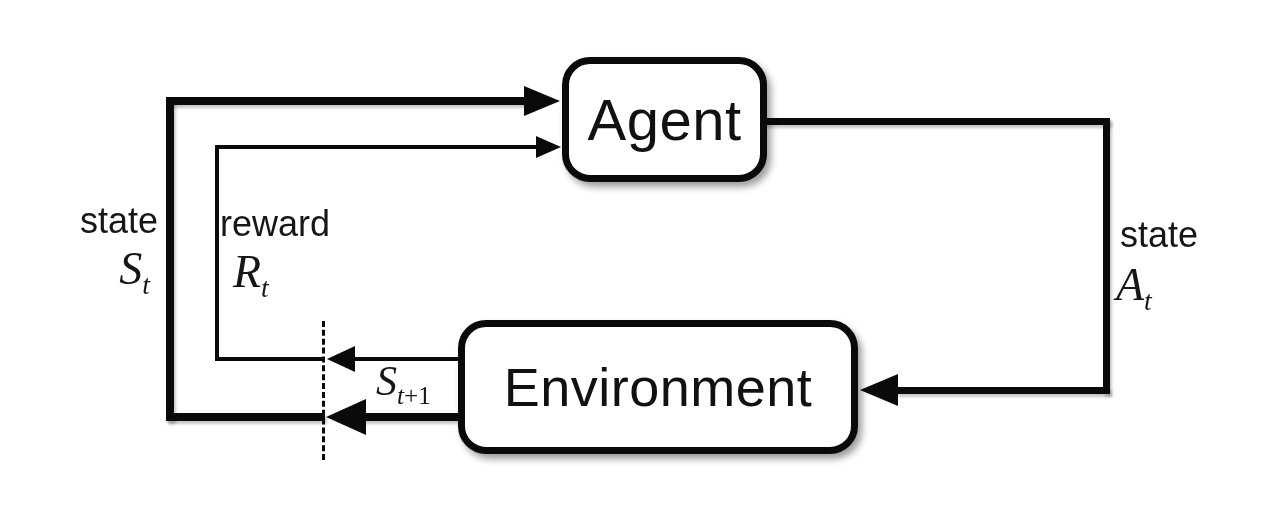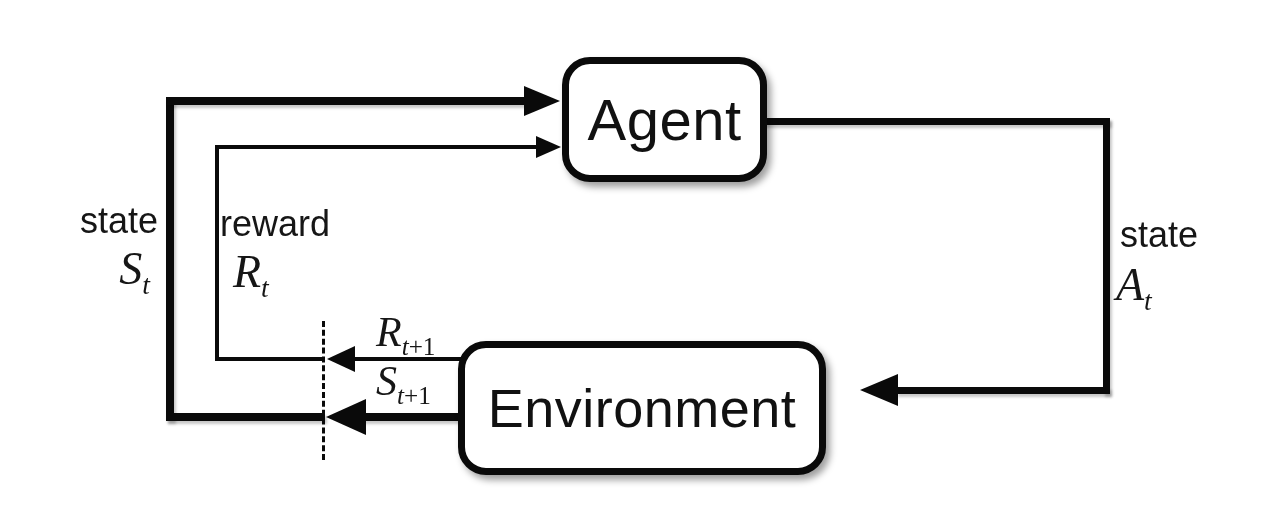--- a/index.html
+++ b/index.html
@@ -29,21 +29,21 @@
   }
   .node-label {
     font-family: "Liberation Sans", sans-serif;
     font-weight: 400;
     color: #111111;
     letter-spacing: 0.5px;
     white-space: nowrap;
   }
   .agent-box  { left: 562px; top: 57px;  width: 205px; height: 125px; }
   .agent-box .node-label { font-size: 58px; }
-  .env-box    { left: 458px; top: 341px; width: 368px; height: 134px; }
+  .env-box    { left: 458px; top: 320px; width: 400px; height: 134px; }
   .env-box .node-label   { font-size: 54px; }
 
   .wire {
     position: absolute;
     background: #0a0a0a;
   }
   .wire.thick { box-shadow: 2px 3px 3px rgba(0,0,0,0.22); }
 
   .arrowhead {
     position: absolute;
@@ -153,20 +153,17 @@
   <div class="word-label" style="left:220px; top:203px;">reward</div>
   <div class="math-label math-big" style="left:233px; top:245px;">
     <span>R</span><span class="msub"><span>t</span><span class="msub-rest"></span></span>
   </div>
 
   <div class="word-label" style="left:1120px; top:214px;">state</div>
   <div class="math-label math-big" style="left:1116px; top:258px;">
     <span>A</span><span class="msub"><span>t</span><span class="msub-rest"></span></span>
   </div>
 
-  <div class="math-label math-mid" style="left:376px; top:308px;">
-    <span>R</span><span class="msub"><span>t</span><span class="msub-rest">+1</span></span>
-  </div>
   <div class="math-label math-mid" style="left:376px; top:357px;">
     <span>S</span><span class="msub"><span>t</span><span class="msub-rest">+1</span></span>
   </div>
 
 </div>
 
 </body></html>

